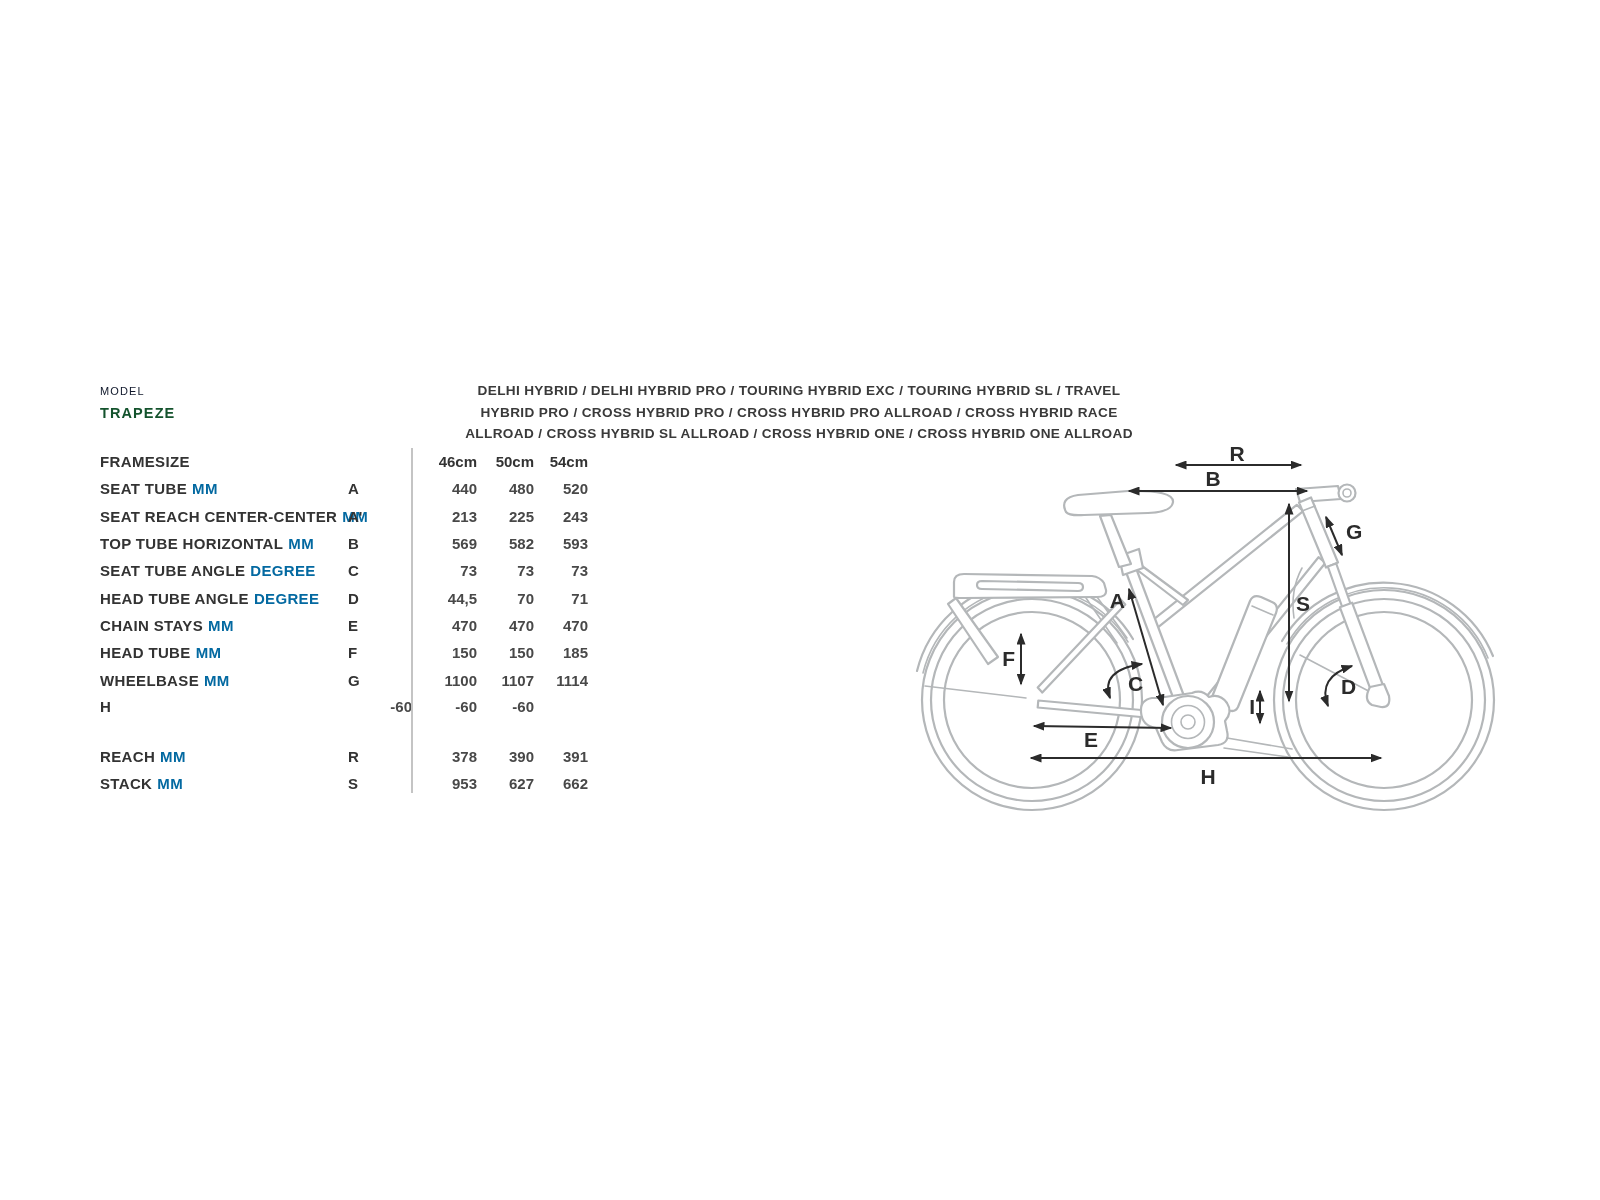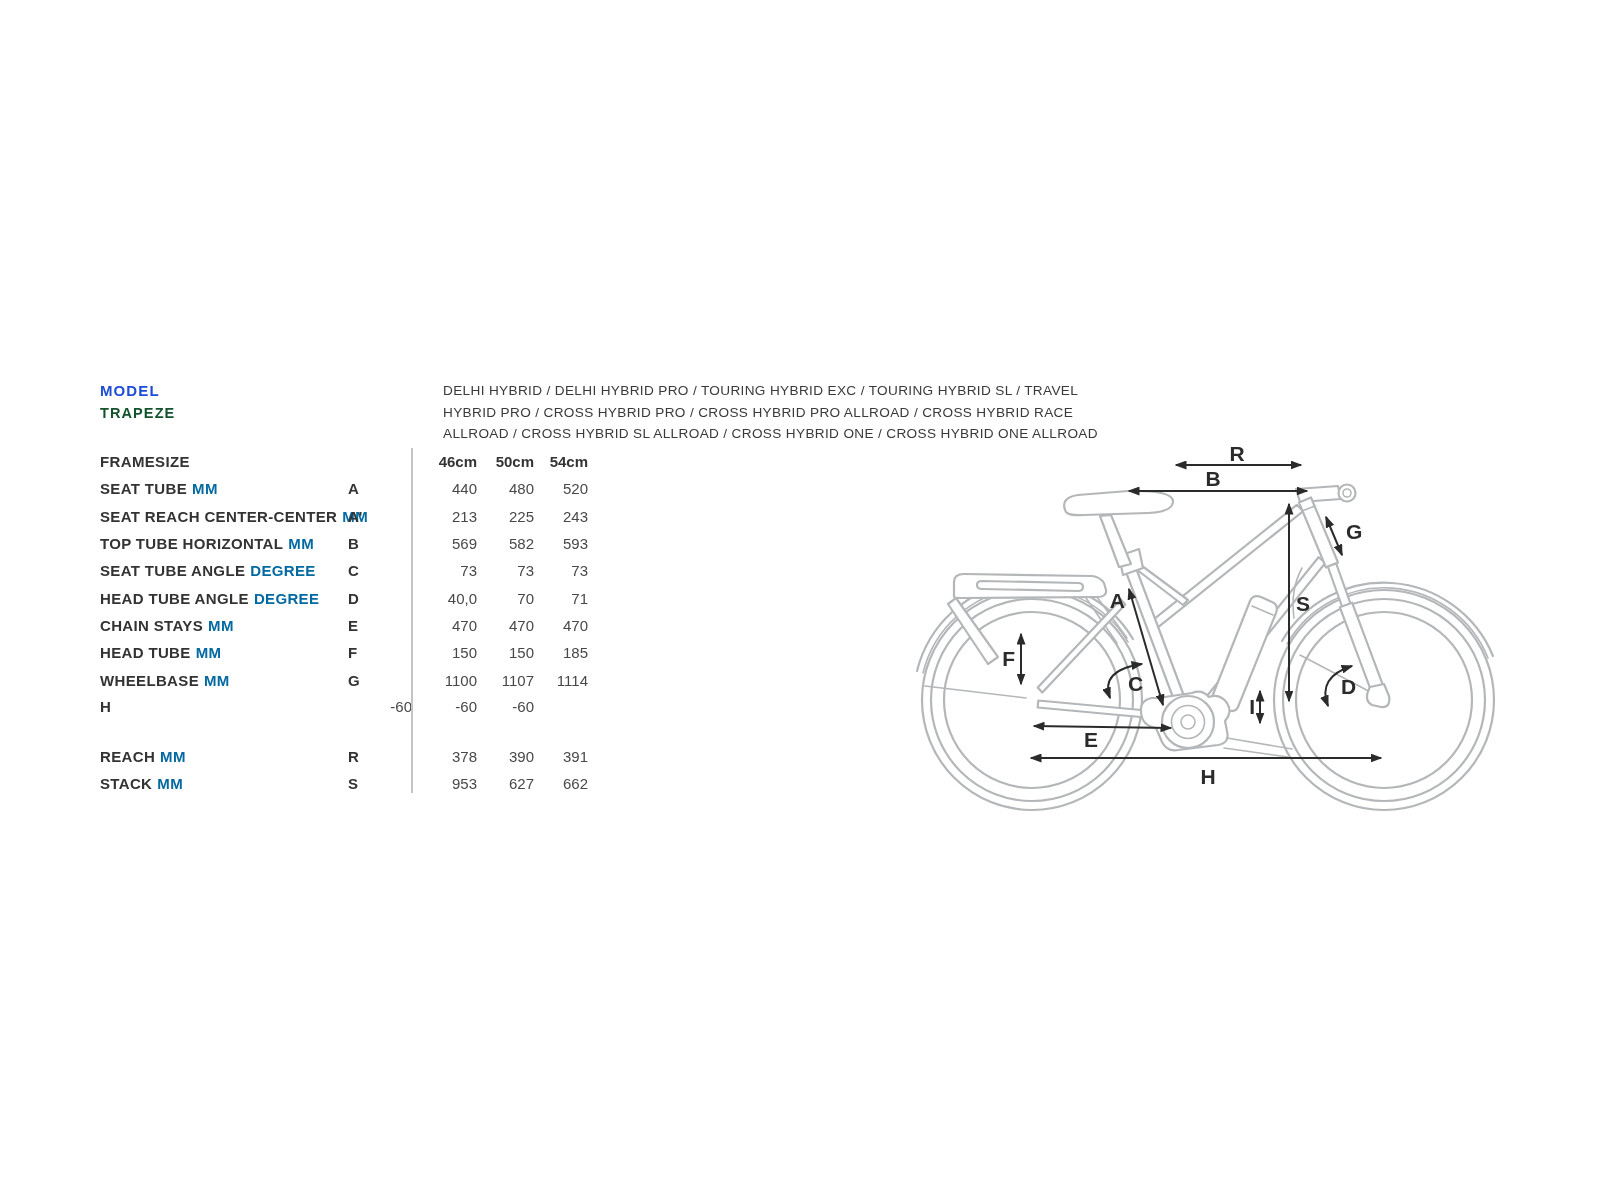--- a/index.html
+++ b/index.html
@@ -1,35 +1,35 @@
 <!DOCTYPE html>
 <html><head>
 <meta charset="utf-8">
 <style>
   html,body{margin:0;padding:0;background:#ffffff;}
   body{width:1600px;height:1200px;font-family:"Liberation Sans",sans-serif;-webkit-font-smoothing:antialiased;}
   .page{position:relative;width:1600px;height:1200px;background:#fff;overflow:hidden;}
 
   
   .model-block{position:absolute;left:100px;top:380px;}
-  .model-label{font-size:15px;font-weight:700;letter-spacing:1.1px;color:#1d4ed8;line-height:22px;}
+  .model-label{font-size:11px;font-weight:400;letter-spacing:1.1px;color:#0f172a;line-height:22px;}
   .frame-type{font-size:14.5px;font-weight:700;letter-spacing:1.1px;color:#14532d;line-height:22px;}
 
   
-  .model-lines{position:absolute;left:443px;top:380px;width:712px;text-align:left;
-    font-size:13.6px;font-weight:400;color:#3a3a3a;letter-spacing:0.35px;line-height:21.6px;}
+  .model-lines{position:absolute;left:443px;top:380px;width:712px;text-align:center;
+    font-size:13.6px;font-weight:700;color:#3a3a3a;letter-spacing:0.35px;line-height:21.6px;}
 
   
   .spec-table{position:absolute;left:100px;top:448px;width:488px;}
   .tdivider{position:absolute;left:311px;top:0;width:2px;height:345px;background:#c4c4c4;}
   .trow{display:grid;grid-template-columns:248px 64px 65px 57px 54px;align-items:center;height:27.3px;font-size:15px;}
   .trow .lbl{font-weight:700;color:#333333;letter-spacing:0.35px;white-space:nowrap;}
   .unit{font-weight:700;color:#0369a1;margin-left:5px;letter-spacing:0.35px;}
   .letter{font-weight:700;color:#333333;}
-  .val{text-align:right;color:#484848;font-weight:400;}
+  .val{text-align:right;color:#484848;font-weight:700;}
   .size-h{text-align:right;font-weight:700;color:#333333;}
   .trow-tall{height:49px;}
   .trow-tall > *{align-self:start;line-height:26px;}
   .trow-tall .lbl .l2{line-height:20px;}
 
   
   .diagram{position:absolute;left:880px;top:420px;width:620px;height:480px;}
   .tube{fill:#ffffff;stroke:#b4b7b9;stroke-width:2.2;stroke-linejoin:round;}
   .wire{fill:none;stroke:#b4b7b9;stroke-width:2.2;stroke-linecap:round;}
   .wire-thin{fill:none;stroke:#b4b7b9;stroke-width:1.6;stroke-linecap:round;}
@@ -91,21 +91,21 @@
       <div class="lbl"><span>SEAT TUBE ANGLE</span><span class="unit">DEGREE</span></div>
       <div class="letter">C</div>
       <div class="val">73</div>
       <div class="val">73</div>
       <div class="val">73</div>
     </div>
 
     <div class="trow">
       <div class="lbl"><span>HEAD TUBE ANGLE</span><span class="unit">DEGREE</span></div>
       <div class="letter">D</div>
-      <div class="val">40,0</div>
+      <div class="val">44,5</div>
       <div class="val">70</div>
       <div class="val">71</div>
     </div>
 
     <div class="trow">
       <div class="lbl"><span>CHAIN STAYS</span><span class="unit">MM</span></div>
       <div class="letter">E</div>
       <div class="val">470</div>
       <div class="val">470</div>
       <div class="val">470</div>

